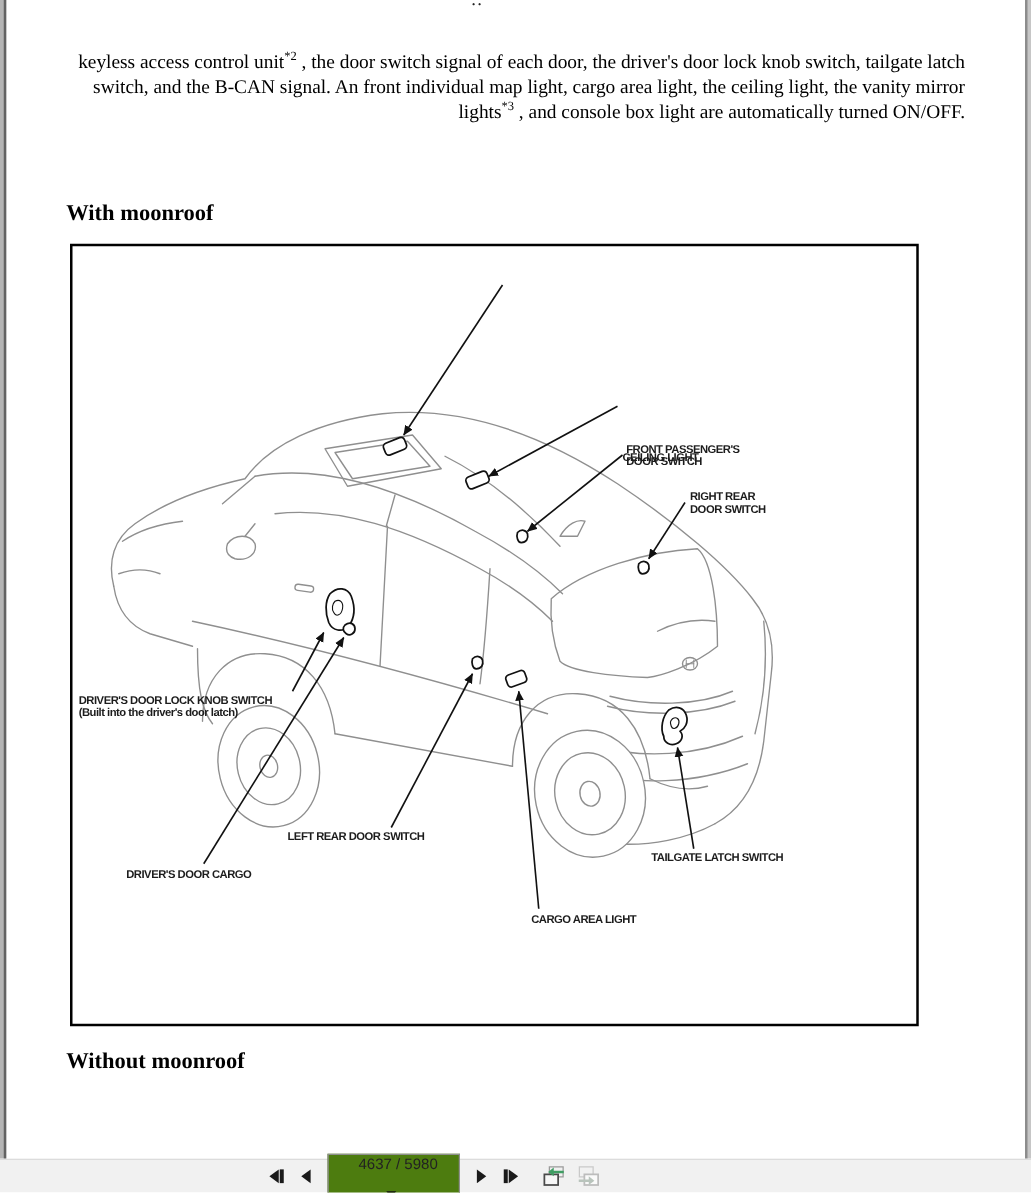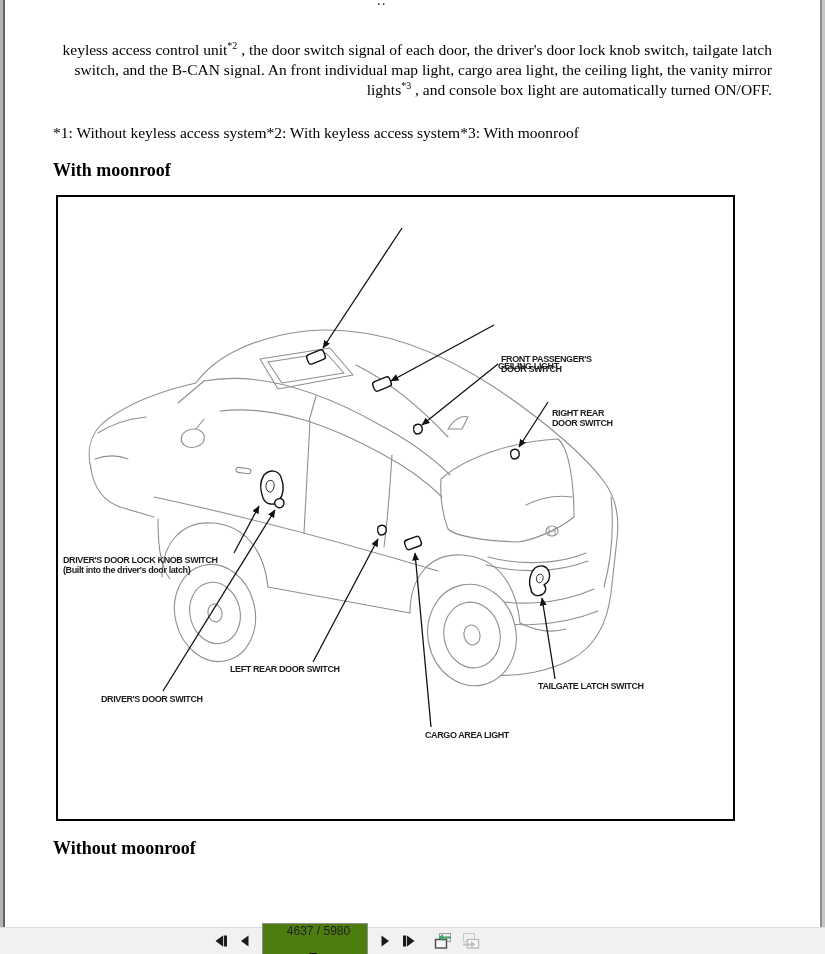--- a/index.html
+++ b/index.html
@@ -52,21 +52,20 @@
 </style>
 </head>
 <body>
 
 <div class="doc-area">
 
   <div class="top-dots">..</div>
 
   <div class="para"><span>keyless access control unit</span><sup>*2</sup><span> , the door switch signal of each door, the driver's door lock knob switch, tailgate latch switch, and the B-CAN signal. An front individual map light, cargo area light, the ceiling light, the vanity mirror lights</span><sup>*3</sup><span> , and console box light are automatically turned ON/OFF.</span></div>
 
-  <div class="notes">*1: Without keyless access system*2: With keyless access system*3: With moonroof</div>
 
   <div class="sect-head top">With moonroof</div>
 
   <div class="figure">
     <svg class="art" width="675" height="622" viewBox="0 0 675 622">
       <defs>
         <marker id="ah" markerWidth="9" markerHeight="8" refX="7.5" refY="3.5" orient="auto" markerUnits="userSpaceOnUse">
           <path d="M0,0 L8,3.5 L0,7 Z" fill="#111"></path>
         </marker>
       </defs>
@@ -157,27 +156,27 @@
         <path d="M255,465 L320,342" marker-end="url(#ah)"></path>
         <path d="M105,494 L217,313" marker-end="url(#ah)"></path>
         <path d="M497,482 L484,401" marker-end="url(#ah)"></path>
         <path d="M373,530 L357,356" marker-end="url(#ah)"></path>
       </g>
     </svg>
 
     <div class="dlabel" style="left:440px; top:122px;margin-top:42px;">CEILING LIGHT</div>
     <div class="dlabel" style="left:443px; top:157px;">FRONT PASSENGER'S
 DOOR SWITCH</div>
-    <div class="dlabel" style="left:494px; top:195px;margin-top:16px;">RIGHT REAR
+    <div class="dlabel" style="left:494px; top:195px;">RIGHT REAR
 DOOR SWITCH</div>
     <div class="dlabel" style="left:5px;   top:358px;">DRIVER'S DOOR LOCK KNOB SWITCH
 (Built into the driver's door latch)</div>
     <div class="dlabel" style="left:172px; top:467px;">LEFT REAR DOOR SWITCH</div>
-    <div class="dlabel" style="left:43px;  top:497px;">DRIVER'S DOOR SWITCH</div>
-    <div class="dlabel" style="left:480px; top:484px;text-align:right;">TAILGATE LATCH SWITCH</div>
+    <div class="dlabel" style="left:43px;  top:497px;">DRIVER'S DOOR CARGO</div>
+    <div class="dlabel" style="left:463px; top:484px;text-align:right;">TAILGATE LATCH SWITCH</div>
     <div class="dlabel" style="left:367px; top:533px;">CARGO AREA LIGHT</div>
   </div>
 
   <div class="sect-head bottom">Without moonroof</div>
 
   <div class="edge-left"></div>
   <div class="edge-right"></div>
 </div>
 
 <div class="toolbar">

